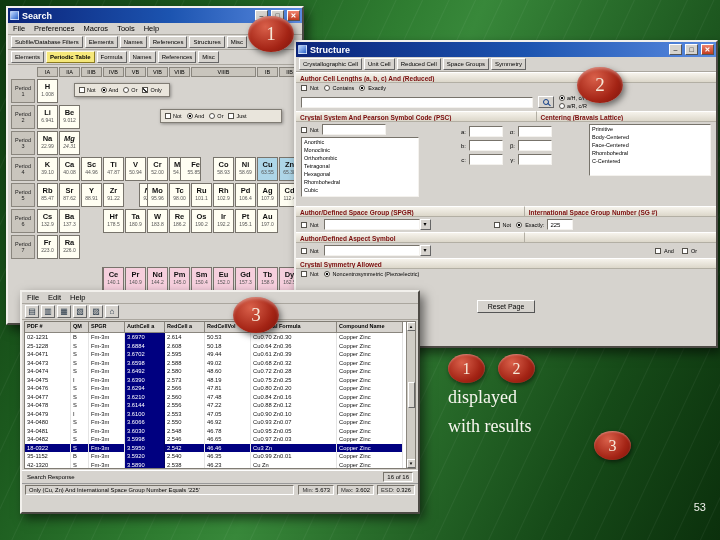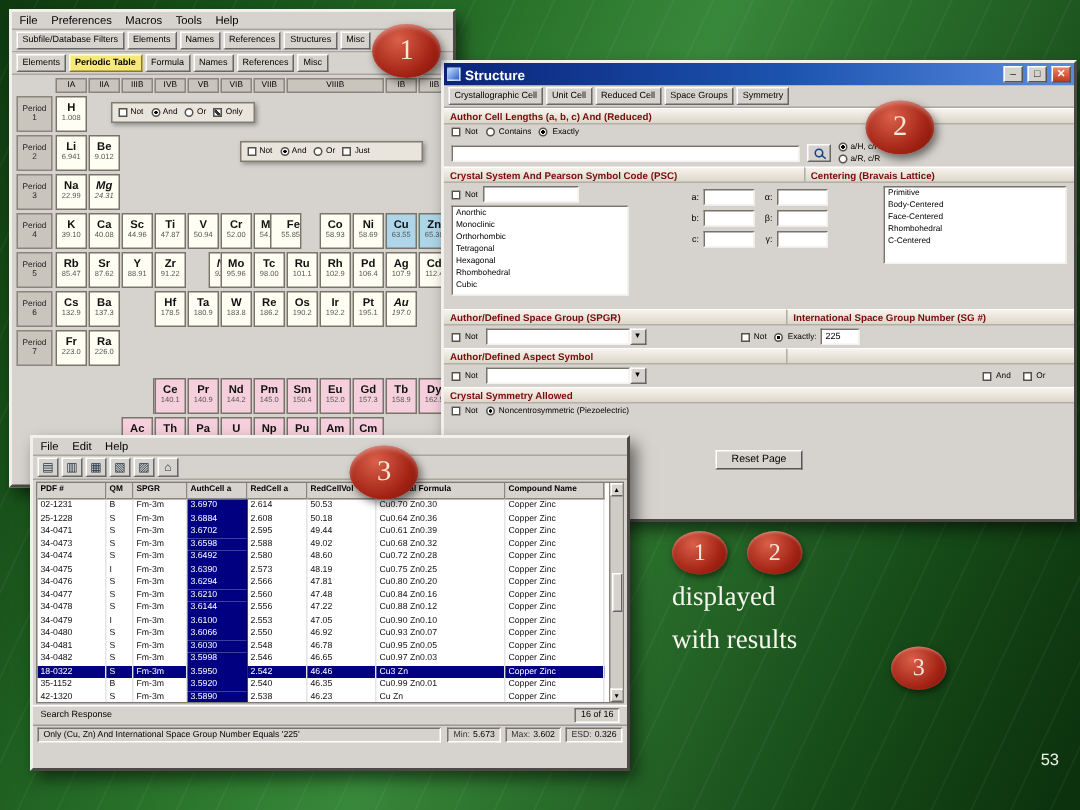--- a/index.html
+++ b/index.html
@@ -107,20 +107,27 @@
     color:#f6e8d8;font-size:16px;box-shadow:1px 2px 4px rgba(0,0,0,.5), inset 0 1px 2px rgba(255,255,255,.35);}
   .cap-badge.badge3{position:absolute;left:146px;top:77px;}
   .page-number{position:absolute;right:14px;top:501px;color:#eef0ea;font-size:11px;z-index:9;}
 </style>
 </head>
 <body>
 
 <div class="slide">
 
   <div class="window" style="left:6px;top:6px;width:298px;height:319px;z-index:1;">
+    <div class="titlebar">
+      <span class="title-icon"></span>
+      <span class="title-text">Search</span>
+      <span class="tb-btn">–</span>
+      <span class="tb-btn">□</span>
+      <span class="tb-btn close">✕</span>
+    </div>
     <div class="menubar" id="search-menubar">
         <span class="menu-item">File</span>
         <span class="menu-item">Preferences</span>
         <span class="menu-item">Macros</span>
         <span class="menu-item">Tools</span>
         <span class="menu-item">Help</span>
       </div>
     <div class="toolbar" id="search-toolbar">
         <span class="t-btn">Subfile/Database Filters</span>
         <span class="t-btn">Elements</span>
@@ -317,21 +324,21 @@
           <div class="pt-mass">190.2</div>
         </div>
         <div class="pt-cell t-e" style="left: 203px; top: 142px;">
           <div class="pt-sym">Ir</div>
           <div class="pt-mass">192.2</div>
         </div>
         <div class="pt-cell t-e" style="left: 225px; top: 142px;">
           <div class="pt-sym">Pt</div>
           <div class="pt-mass">195.1</div>
         </div>
-        <div class="pt-cell t-e" style="left: 247px; top: 142px; font-style: italic;">
+        <div class="pt-cell t-e" style="left: 247px; top: 142px;">
           <div class="pt-sym">Au</div>
           <div class="pt-mass">197.0</div>
         </div>
         <div class="pt-period" style="top: 168px;">
           <div>Period</div>
           <div>7</div>
         </div>
         <div class="pt-cell t-e" style="left: 27px; top: 168px;">
           <div class="pt-sym">Fr</div>
           <div class="pt-mass">223.0</div>

